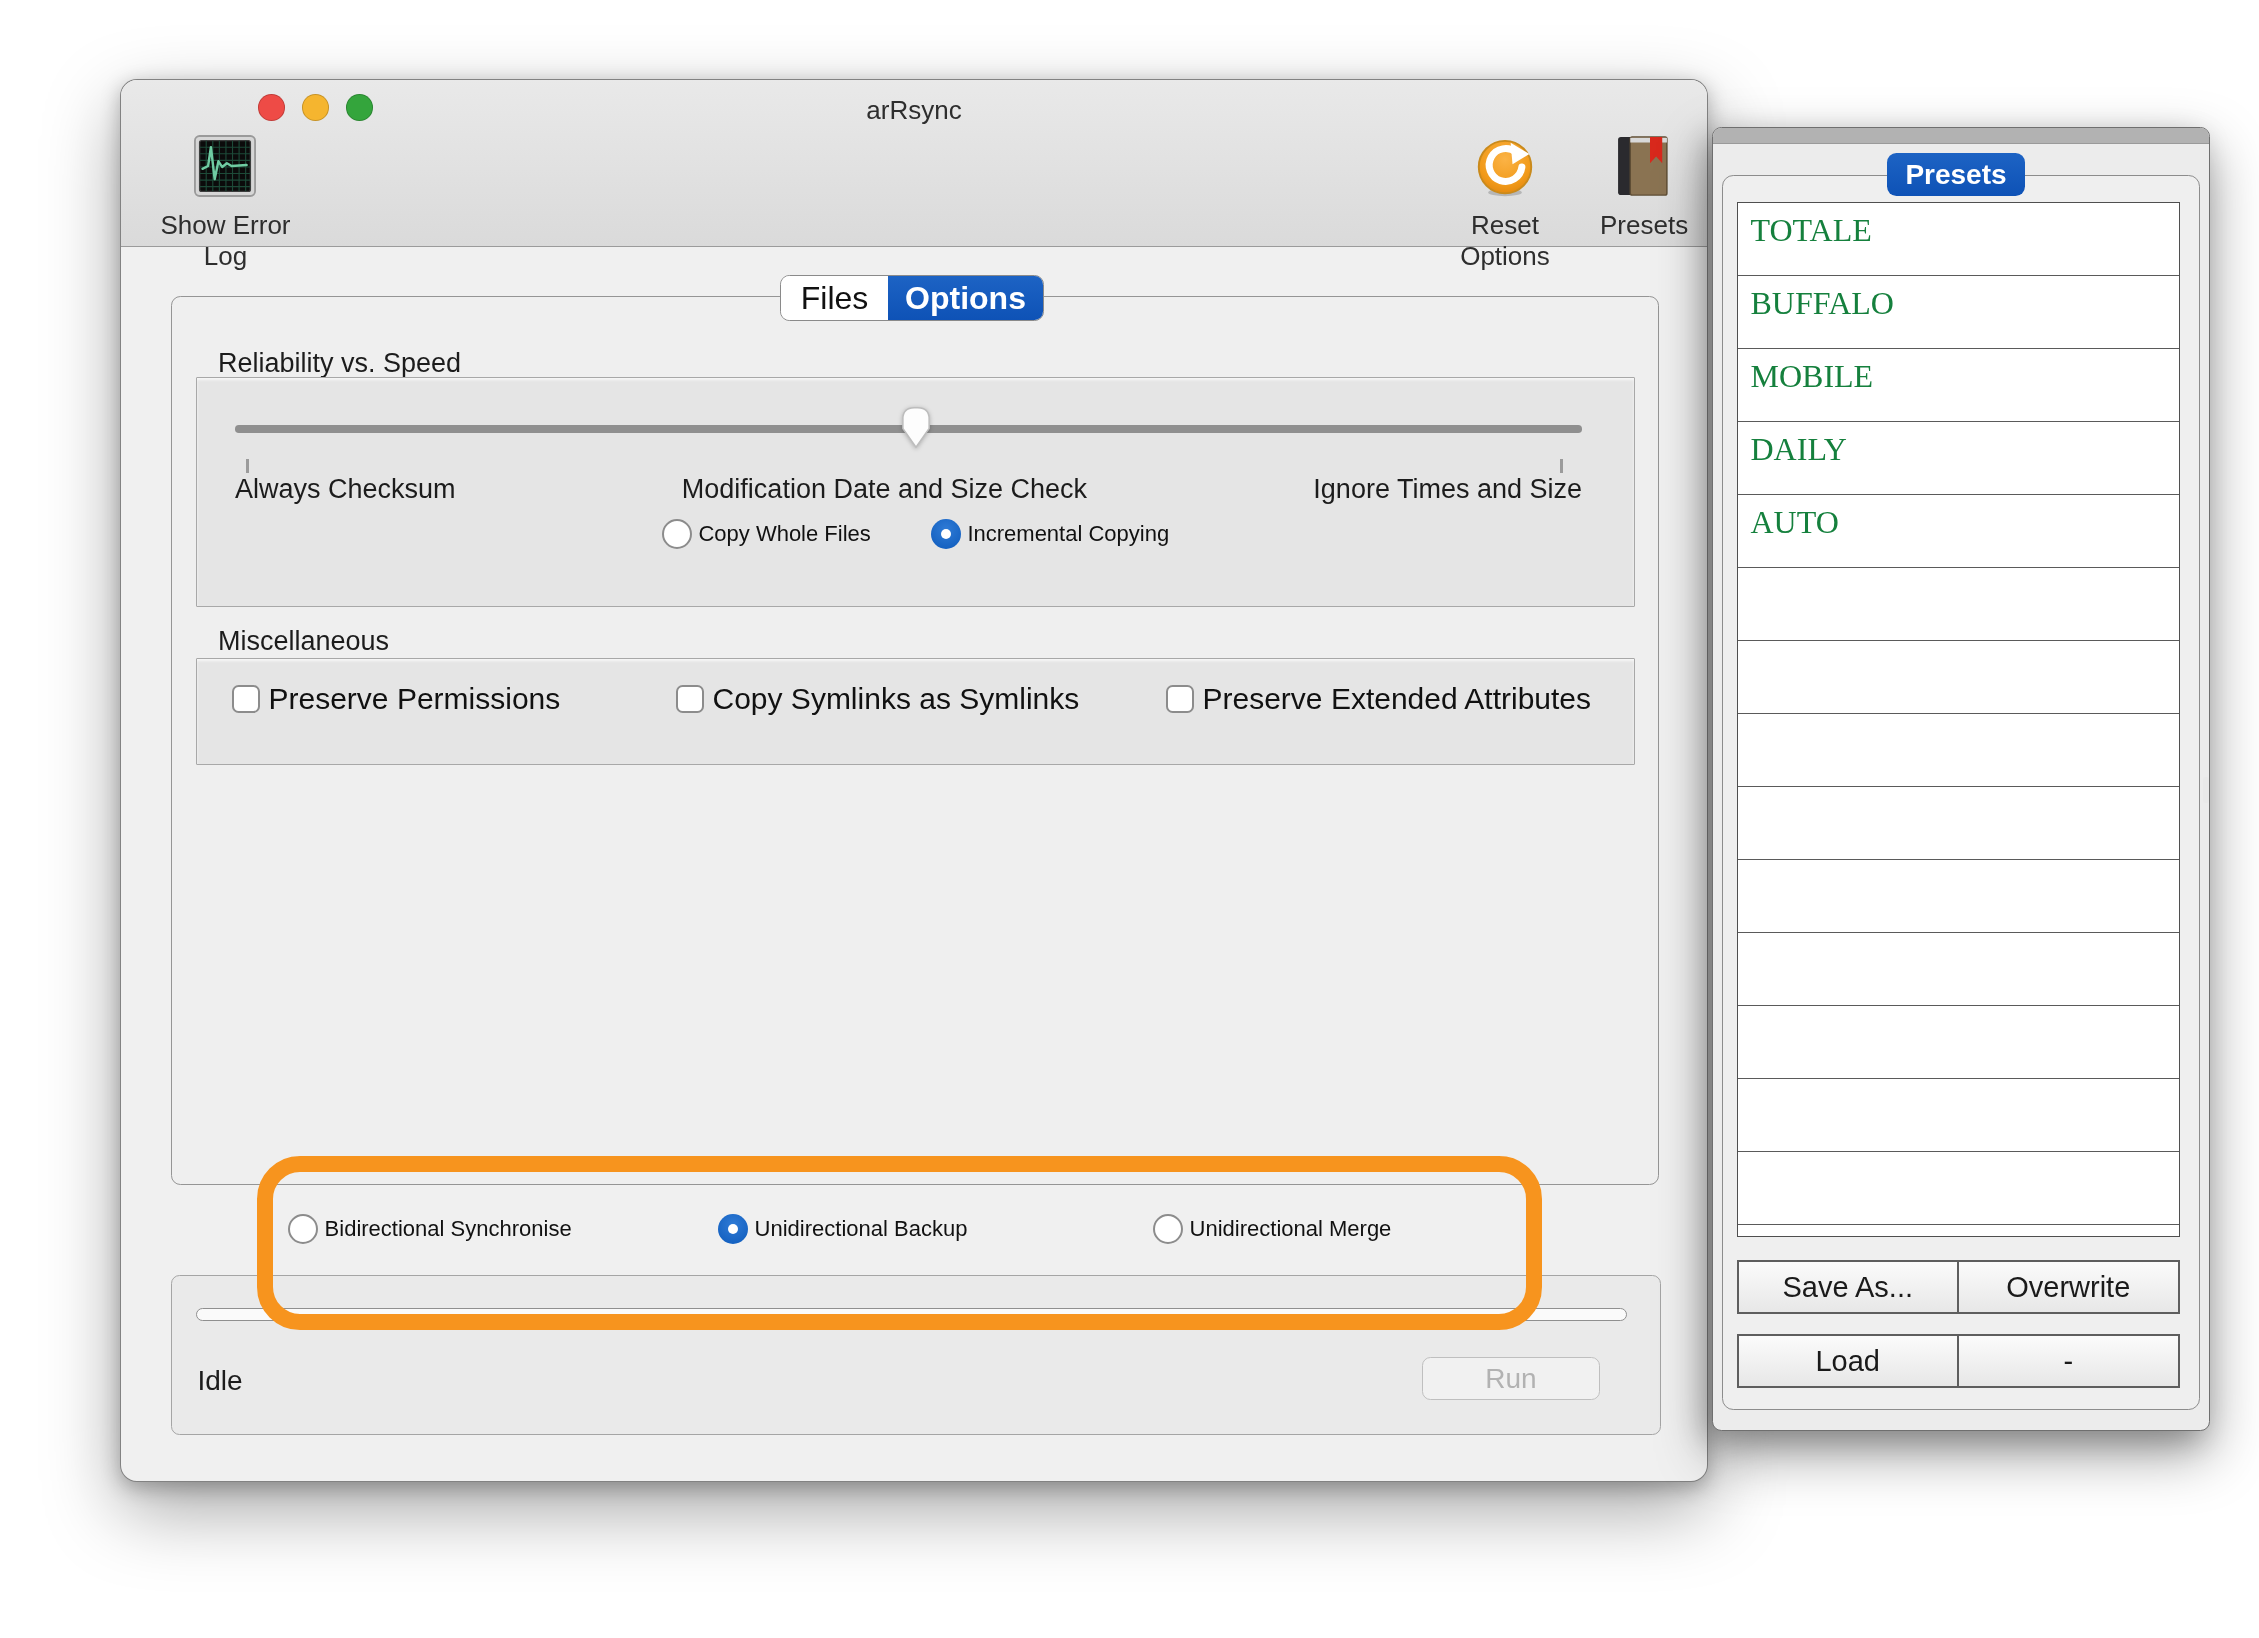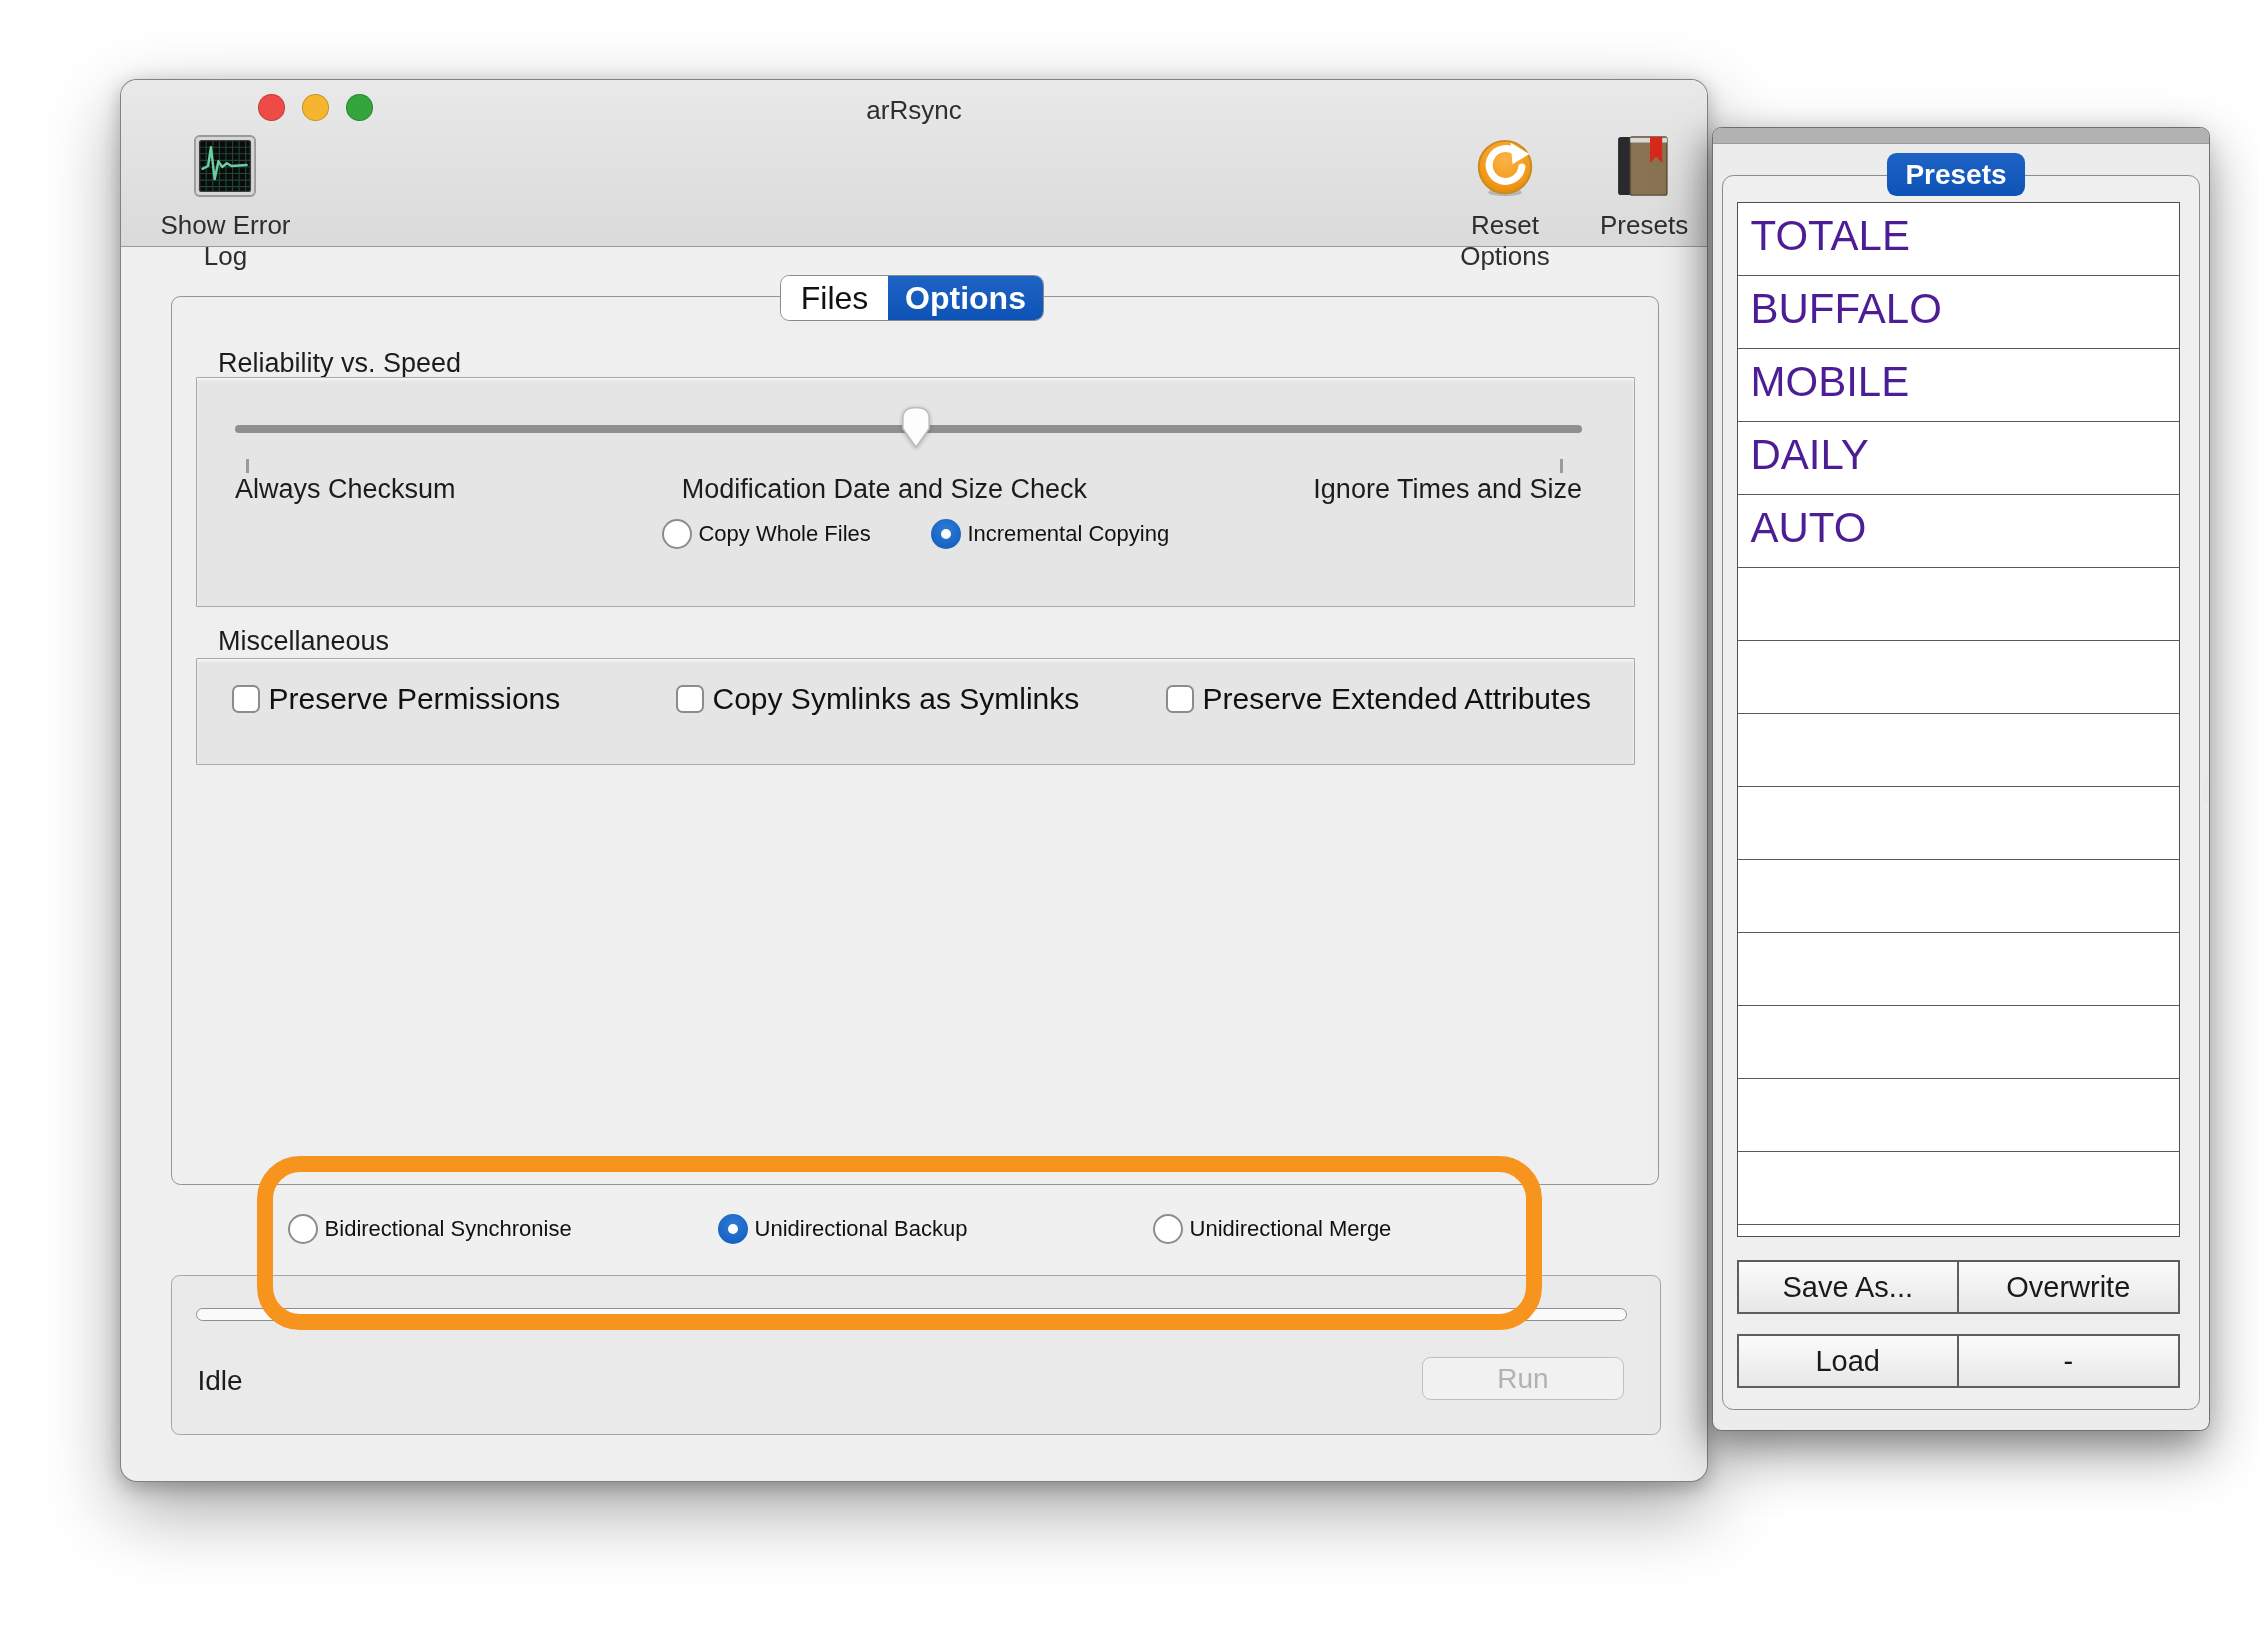--- a/index.html
+++ b/index.html
@@ -57,38 +57,38 @@
   
   #annotation{left:136px;top:1076px;width:1253px;height:142px;border:16px solid #F7941E;
               border-radius:43px;z-index:8;pointer-events:none;}
 
   
   #statusbox{left:50px;top:1195px;width:1490px;height:160px;background:#EAEAEA;
              border:1.9px solid #A5A5A5;border-radius:8.5px;box-sizing:border-box;}
   #progressbar{left:23.5px;top:32px;width:1431px;height:13px;background:#FAFAFA;
                border:1.9px solid #8F8F8F;border-radius:8.5px;box-sizing:border-box;}
   #idle-label{left:25.4px;top:89px;font-size:28px;color:#1c1c1c;}
-  #run-btn{left:1250px;top:81px;width:202px;height:43px;background:#F1F1F1;border:1.9px solid #BFBFBF;
+  #run-btn{left:1250px;top:81px;width:178px;height:43px;background:#F1F1F1;border:1.9px solid #BFBFBF;
            border-radius:8.5px;box-sizing:border-box;display:flex;align-items:center;justify-content:center;
            font-size:28px;color:#B2B2B2;}
 
   
   #presetswin{left:1712px;top:127px;width:498px;height:1304px;background:#ECECEC;
               border:1.9px solid #6F6F6F;border-radius:9.4px;box-sizing:border-box;
               box-shadow:0 22.6px 56px rgba(0,0,0,.38), -7.5px 9.4px 28px rgba(0,0,0,.22);overflow:hidden;}
   #presets-topstrip{left:0;top:0;width:100%;height:15px;background:#B2B2B2;border-bottom:0.9px solid #9a9a9a;}
   #presets-groupbox{left:9.4px;top:47px;width:478px;height:1235px;background:#EFEFEF;
                     border:1.9px solid #8C8C8C;border-radius:11.3px;box-sizing:border-box;}
   #presets-tab{left:174px;top:25.4px;width:138px;height:43px;background:linear-gradient(#1D63C4,#0E52B6);
                border-radius:9.4px;color:#fff;font-size:28px;font-weight:600;display:flex;
                align-items:center;justify-content:center;z-index:4;}
   #presets-list{left:23.5px;top:74px;width:443px;height:1035px;background:#fff;border:1.9px solid #4F4F4F;
                 box-sizing:border-box;overflow:hidden;}
   .plist-row{height:73px;border-bottom:1.9px solid #5A5A5A;box-sizing:border-box;}
-  .plist-label{display:block;padding:8.5px 0 0 13px;font-size:42px;color:#4c1d95;}
+  .plist-label{display:block;padding:8.5px 0 0 13px;font-size:32px;color:#15803d;font-family:Liberation Serif, serif;}
   .pbtn-row{left:23.5px;width:443px;height:54px;display:flex;border:2.4px solid #5E5E5E;
             box-sizing:border-box;background:linear-gradient(#FBFBFB,#E7E7E7);}
   .pbtn{flex:1;display:flex;align-items:center;justify-content:center;font-size:29px;color:#1a1a1a;}
   .pbtn + .pbtn{border-left:2.4px solid #5E5E5E;}
   #edge-tick{left:490px;top:649px;width:5.6px;height:26px;background:#E9E9E9;border-radius:2.8px;z-index:6;}
 </style>
 </head>
 <body>
 
 <div id="stage">

